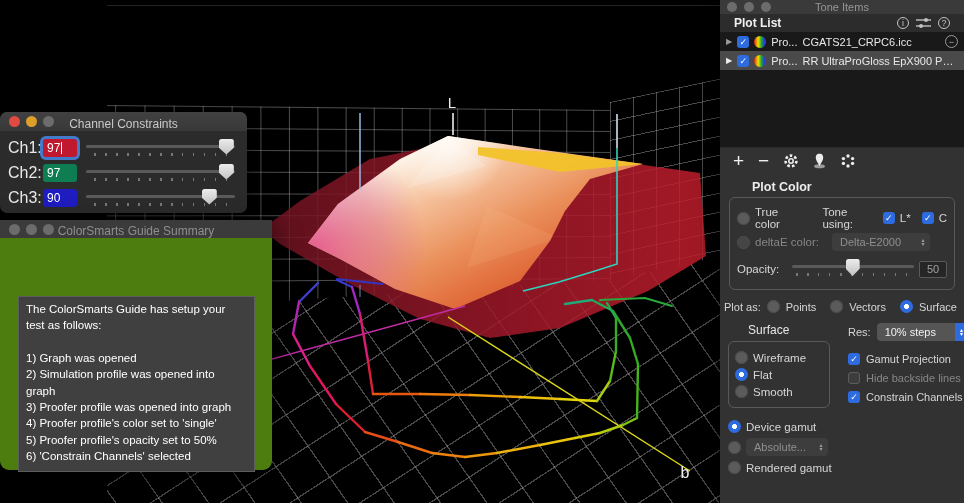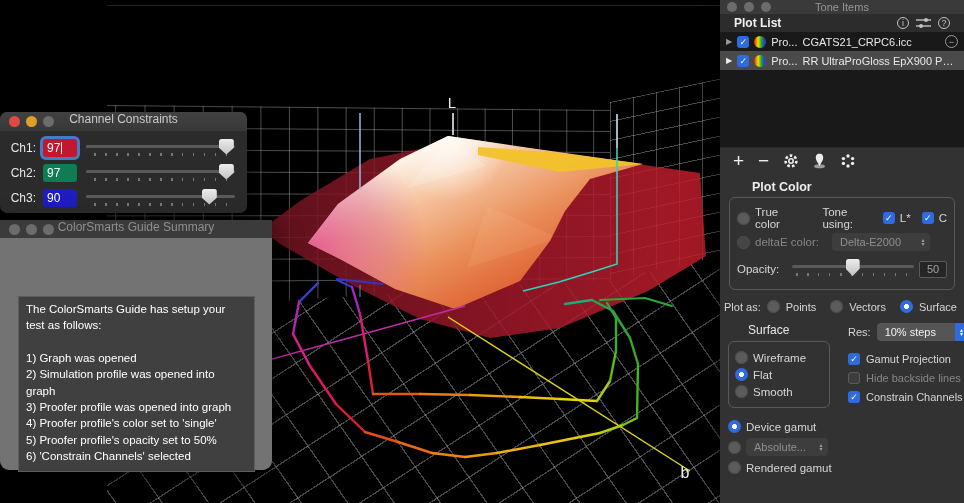--- a/index.html
+++ b/index.html
@@ -22,46 +22,46 @@
   .wall-right{position:absolute;left:503px;top:96px;width:124px;height:178px;background:#000;
     background-image:
       repeating-linear-gradient(90deg, rgba(185,185,185,.40) 0 1px, transparent 1px 23px),
       repeating-linear-gradient(180deg, rgba(185,185,185,.40) 0 1px, transparent 1px 19px);
     transform:skewY(-12deg);transform-origin:left top;}
   .scene svg{position:absolute;left:0;top:0;}
 
   
   .win{position:absolute;border-radius:7px;box-shadow:0 10px 28px rgba(0,0,0,.6);}
   .titlebar{height:19px;background:linear-gradient(#414141,#383838);border-radius:7px 7px 0 0;
-    display:flex;align-items:flex-start;position:relative;}
+    display:flex;align-items:flex-end;position:relative;}
   .lights{position:absolute;left:9px;top:4px;display:flex;gap:6px;}
   .tl{width:11px;height:11px;border-radius:50%;}
   .tl.red{background:#df4a42;} .tl.yel{background:#dd9f27;} .tl.gray{background:#6c6c6c;}
   .wtitle{margin:0 auto;font-size:12px;color:#c9c9c9;}
   .wtitle.dim{color:#8f8f8f;}
 
   
   .cc{left:0;top:112px;width:247px;height:101px;background:#2b2b2b;}
   .cc-body{padding:4px 8px 0 8px;}
   .cc-row{display:flex;align-items:center;height:25px;gap:7px;}
-  .cc-label{width:28px;text-align:right;color:#e8e8e8;font-size:12px;}
+  .cc-label{width:28px;text-align:right;color:#e8e8e8;font-size:16px;}
   .cc-input{width:34px;height:18px;border-radius:3px;color:#fff;font-size:12px;
     display:flex;align-items:center;padding-left:4px;}
   .cc-input .caret{display:inline-block;width:1px;height:12px;background:#fff;margin-left:1px;}
   .cc-input.focus{box-shadow:0 0 0 3px rgba(72,138,232,.85);}
   .cc-slider{position:relative;flex:1;height:22px;}
   .cc-track{position:absolute;left:2px;right:4px;top:8px;height:3px;background:#5a5a5a;border-radius:2px;}
   .ticks{position:absolute;left:10px;right:10px;top:16px;height:3px;
     background:repeating-linear-gradient(90deg,#787878 0 1.5px,transparent 1.5px 11px);}
   .pt-thumb{position:absolute;top:2px;width:15px;height:16px;
     background:linear-gradient(#ececec,#c2c2c2);border-radius:2.5px;
     clip-path:polygon(0 0,100% 0,100% 58%,50% 100%,0 58%);}
 
   
-  .cs{left:0;top:220px;width:272px;height:250px;background:#737373;border-radius:0 0 9px 9px;}
+  .cs{left:0;top:220px;width:272px;height:250px;background:#4d7c0f;border-radius:0 0 9px 9px;}
   .cs .titlebar{border-radius:0;background:#3b3b3b;height:18px;}
   .cs-head{position:relative;height:56px;}
   .cs-hat{position:absolute;left:8px;top:6px;}
   .cs-heading{position:absolute;left:66px;top:20px;color:#f2f2f2;font-size:14px;}
   .cs-box{position:absolute;left:18px;top:76px;width:237px;height:176px;background:#404040;
     border:1px solid #5d5d5d;color:#fff;font-size:11.5px;line-height:1.42;
     padding:4px 7px;white-space:pre-wrap;overflow:hidden;}
 
   
   .pi{position:absolute;left:720px;top:0;width:244px;height:503px;background:#323232;

